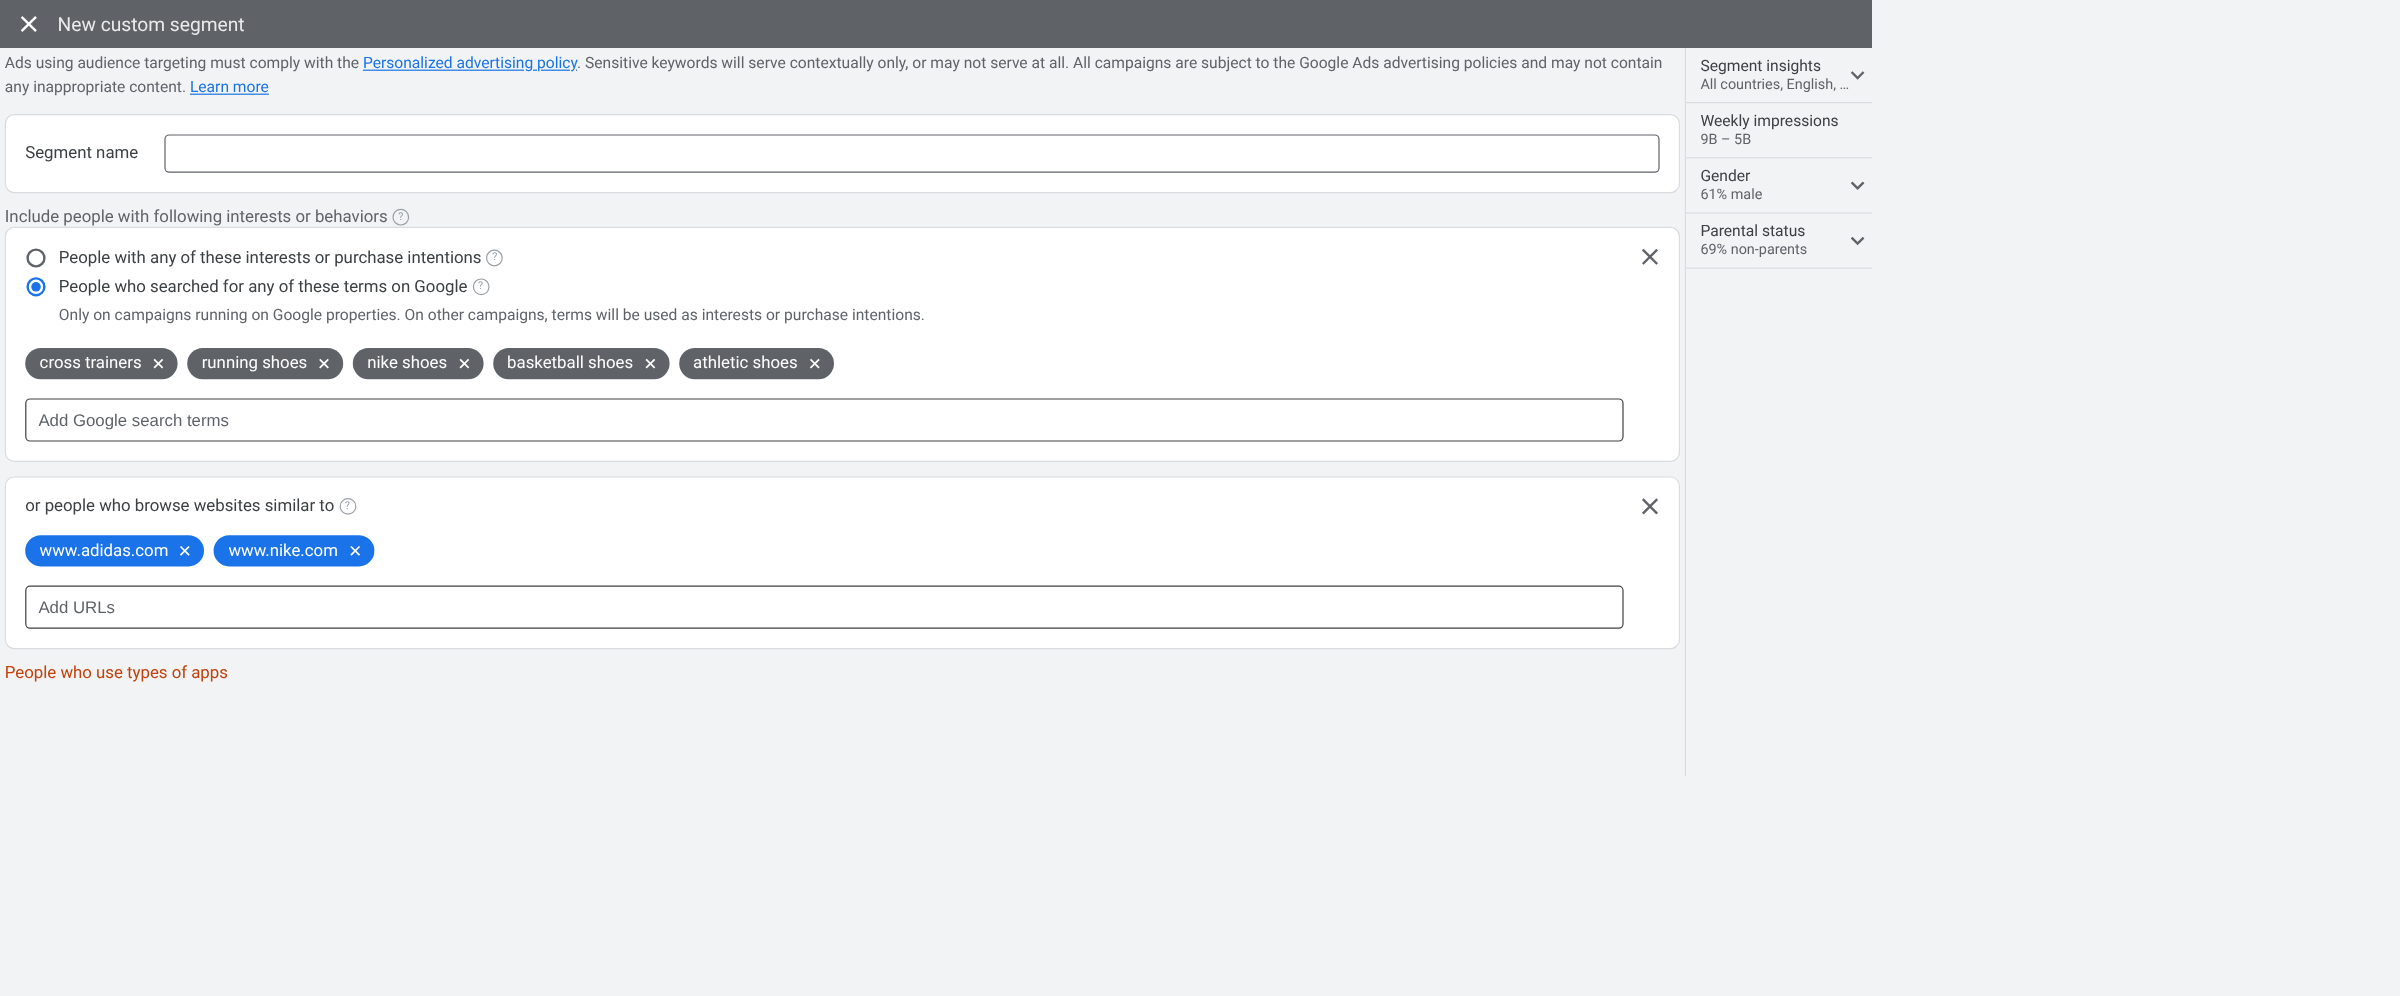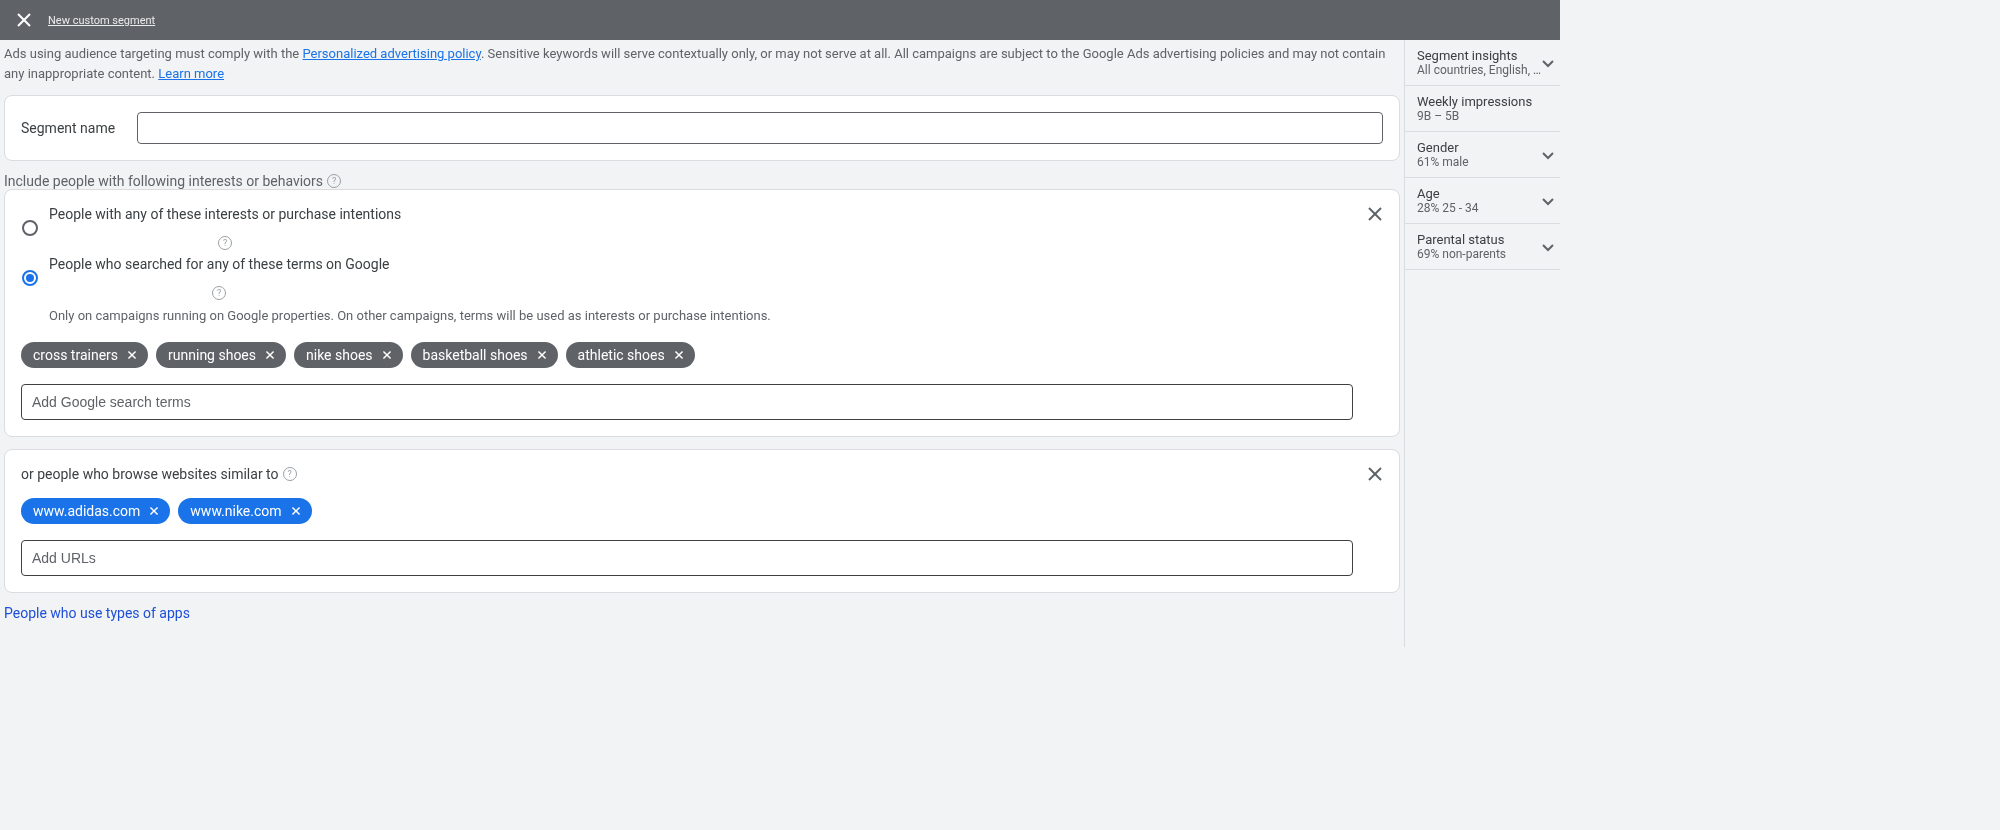--- a/index.html
+++ b/index.html
@@ -34,24 +34,23 @@
       cursor: pointer;
       color: #fff;
     }
     .close-btn svg {
       width: 14px;
       height: 14px;
       stroke: #fff;
       stroke-width: 2;
     }
     .header-title {
-      font-size: 11px;
+      font-size: 16px;
       font-weight: 400;
       color: rgba(255,255,255,0.87);
-      text-decoration: underline;
     }
     .main-container {
       display: flex;
       height: calc(100% - 40px);
     }
     .content-area {
       flex: 1;
       padding: 4px;
       overflow-y: auto;
     }
@@ -165,22 +164,21 @@
       display: none;
     }
     .radio-outer.checked .radio-inner {
       display: block;
     }
     .radio-label {
       color: #3c4043;
       font-size: 14px;
       display: flex;
       align-items: center;
-      gap: 14px;
-      flex-direction: column;
+      gap: 4px;
     }
     .radio-sublabel {
       color: #5f6368;
       font-size: 13px;
       margin-left: 28px;
       margin-bottom: 16px;
       line-height: 1.5;
     }
     .chips {
       display: flex;
@@ -235,21 +233,21 @@
       align-items: center;
       gap: 4px;
       margin-bottom: 16px;
     }
     .expand-label {
       color: #5f6368;
       font-size: 14px;
       margin: 18px 0 14px 0;
     }
     .expand-link {
-      color: #1d4ed8;
+      color: #c2410c;
       font-size: 14px;
       cursor: pointer;
     }
     .sidebar {
       width: 156px;
       border-left: 1px solid #dadce0;
       background: #f1f3f4;
       overflow-y: auto;
     }
     .insight-section {
@@ -446,27 +444,20 @@
         <div class="insight-sub">9B – 5B</div>
       </div>
       <div class="insight-section">
         <div class="insight-title">Gender</div>
         <div class="insight-sub">61% male</div>
         <div class="insight-expand"><svg viewBox="0 0 12 8">
             <polyline points="1,1 6,6 11,1"></polyline>
           </svg></div>
       </div>
       <div class="insight-section">
-        <div class="insight-title">Age</div>
-        <div class="insight-sub">28% 25 - 34</div>
-        <div class="insight-expand"><svg viewBox="0 0 12 8">
-            <polyline points="1,1 6,6 11,1"></polyline>
-          </svg></div>
-      </div>
-      <div class="insight-section">
         <div class="insight-title">Parental status</div>
         <div class="insight-sub">69% non-parents</div>
         <div class="insight-expand"><svg viewBox="0 0 12 8">
             <polyline points="1,1 6,6 11,1"></polyline>
           </svg></div>
       </div>
     </div>
 </div>
 
 </body></html>

